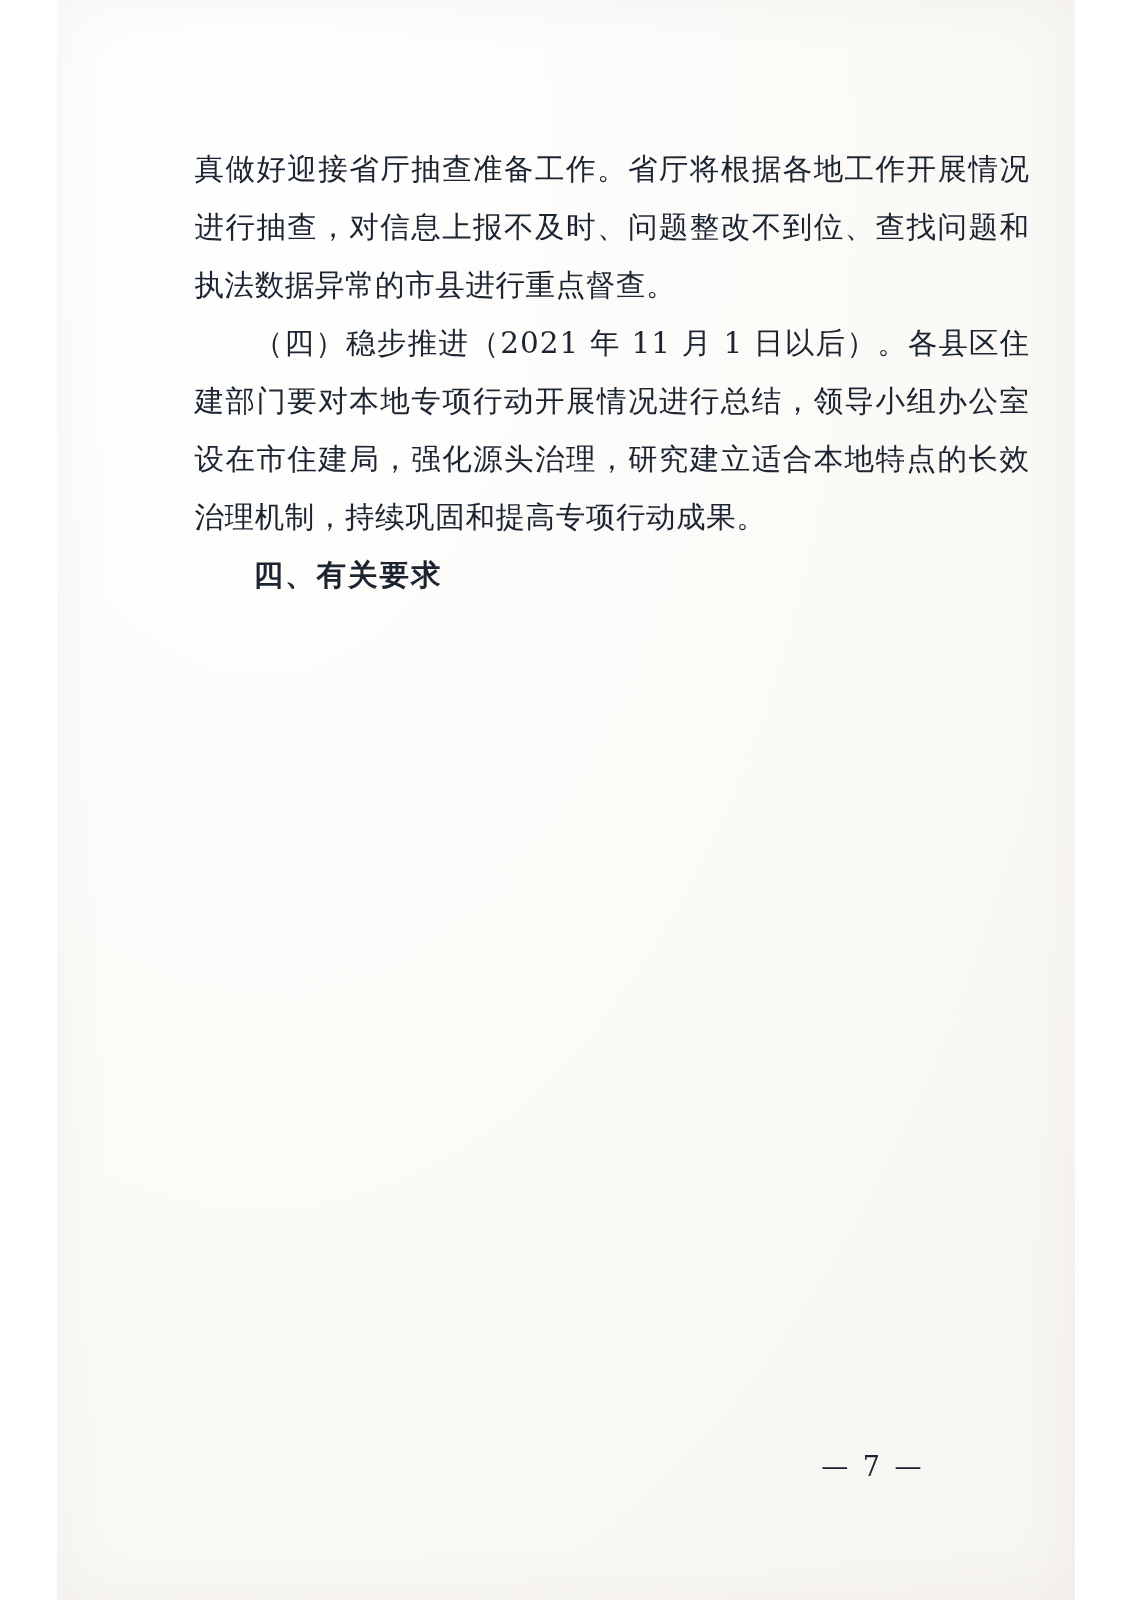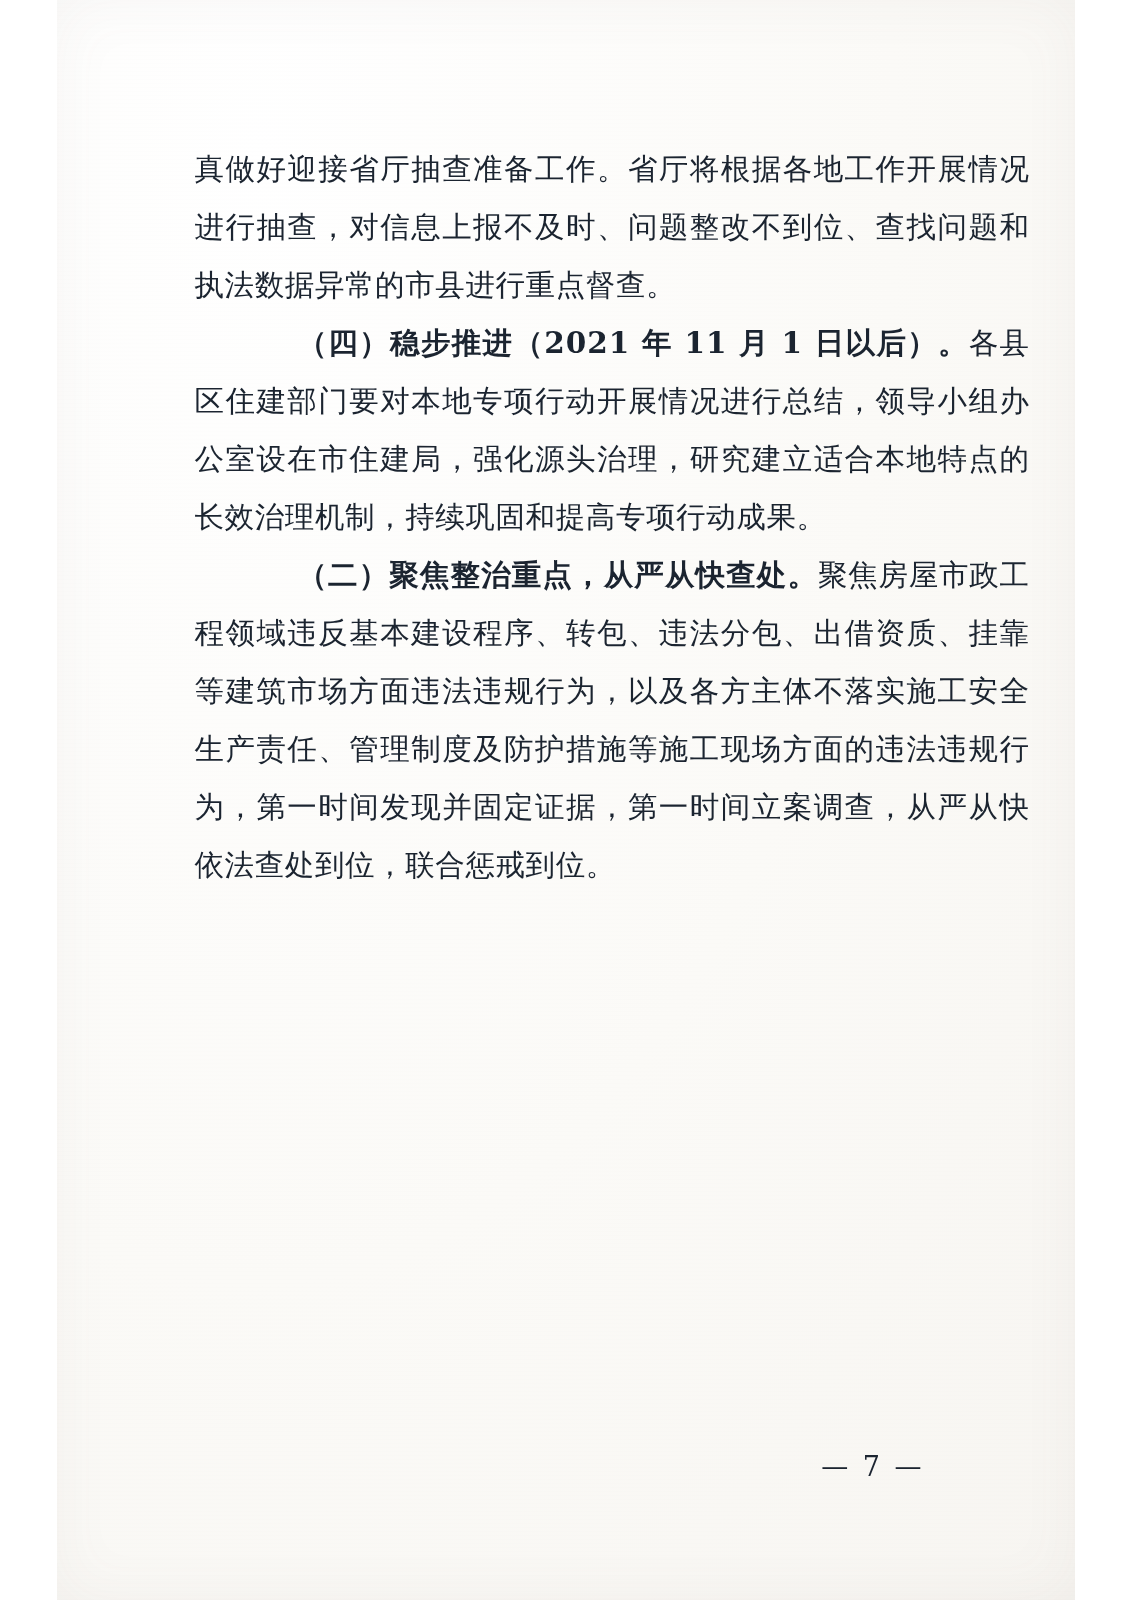--- a/index.html
+++ b/index.html
@@ -36,23 +36,22 @@
     color: #1b2430;
     text-align: justify;
     text-justify: inter-ideograph;
     letter-spacing: 0.6px;
     font-weight: 500;
   }
   p.indent {
     text-indent: 2em;
   }
   .bold-run {
-    font-weight: 700;
+    font-weight: 400;
     letter-spacing: 1px;
-    margin-left: 44px;
   }
   .heading {
     font-weight: 700;
     letter-spacing: 2px;
   }
   .page-number {
     position: absolute;
     right: 150px;
     bottom: 118px;
     font-family: "DejaVu Serif", "Liberation Serif", serif;
@@ -85,25 +84,25 @@
   <div class="doc-body">
 
     <p class="para">
       <span>真做好迎接省厅抽查准备工作。省厅将根据各地工作开展情况进行抽查，对信息上报不及时、问题整改不到位、查找问题和执法数据异常的市县进行重点督查。</span>
     </p>
 
     <p class="para indent">
       <span class="bold-run">（四）稳步推进（2021 年 11 月 1 日以后）。</span><span>各县区住建部门要对本地专项行动开展情况进行总结，领导小组办公室设在市住建局，强化源头治理，研究建立适合本地特点的长效治理机制，持续巩固和提高专项行动成果。</span>
     </p>
 
+    <p class="para indent">
+      <span class="heading">四、有关要求</span>
+    </p>
 
 
-    <p class="para indent">
-      <span class="bold-run">（二）聚焦整治重点，从严从快查处。</span><span>聚焦房屋市政工程领域违反基本建设程序、转包、违法分包、出借资质、挂靠等建筑市场方面违法违规行为，以及各方主体不落实施工安全生产责任、管理制度及防护措施等施工现场方面的违法违规行为，第一时间发现并固定证据，第一时间立案调查，从严从快依法查处到位，联合惩戒到位。</span>
-    </p>
 
 
   </div>
 
   <div class="page-number">— 7 —</div>
 
   <div class="scan-noise"></div>
   <div class="edge-shadow"></div>
 </div>
 

